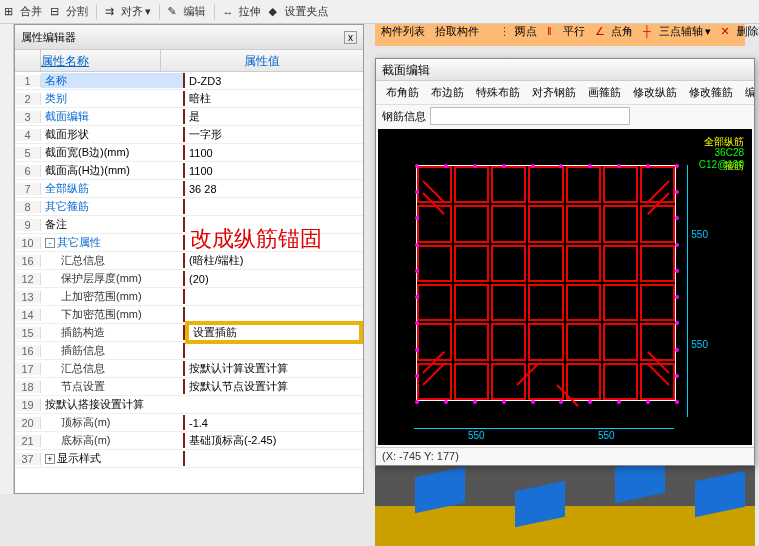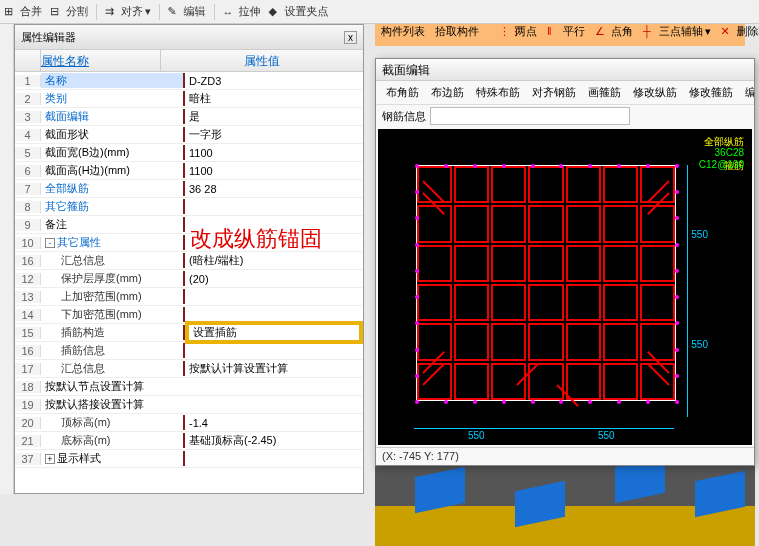--- a/index.html
+++ b/index.html
@@ -208,20 +208,21 @@
         <div class="pr-name indent"><span>插筋信息</span></div>
         <div class="pr-val"></div>
       </div>
       <div class="prop-row">
         <div class="pr-num">17</div>
         <div class="pr-name indent"><span>汇总信息</span></div>
         <div class="pr-val">按默认计算设置计算</div>
       </div>
       <div class="prop-row">
         <div class="pr-num">18</div>
+        <div class="pr-name indent"><span>节点设置</span></div>
         <div class="pr-val">按默认节点设置计算</div>
       </div>
       <div class="prop-row">
         <div class="pr-num">19</div>
         <div class="pr-val">按默认搭接设置计算</div>
       </div>
       <div class="prop-row">
         <div class="pr-num">20</div>
         <div class="pr-name indent"><span>顶标高(m)</span></div>
         <div class="pr-val">-1.4</div>

